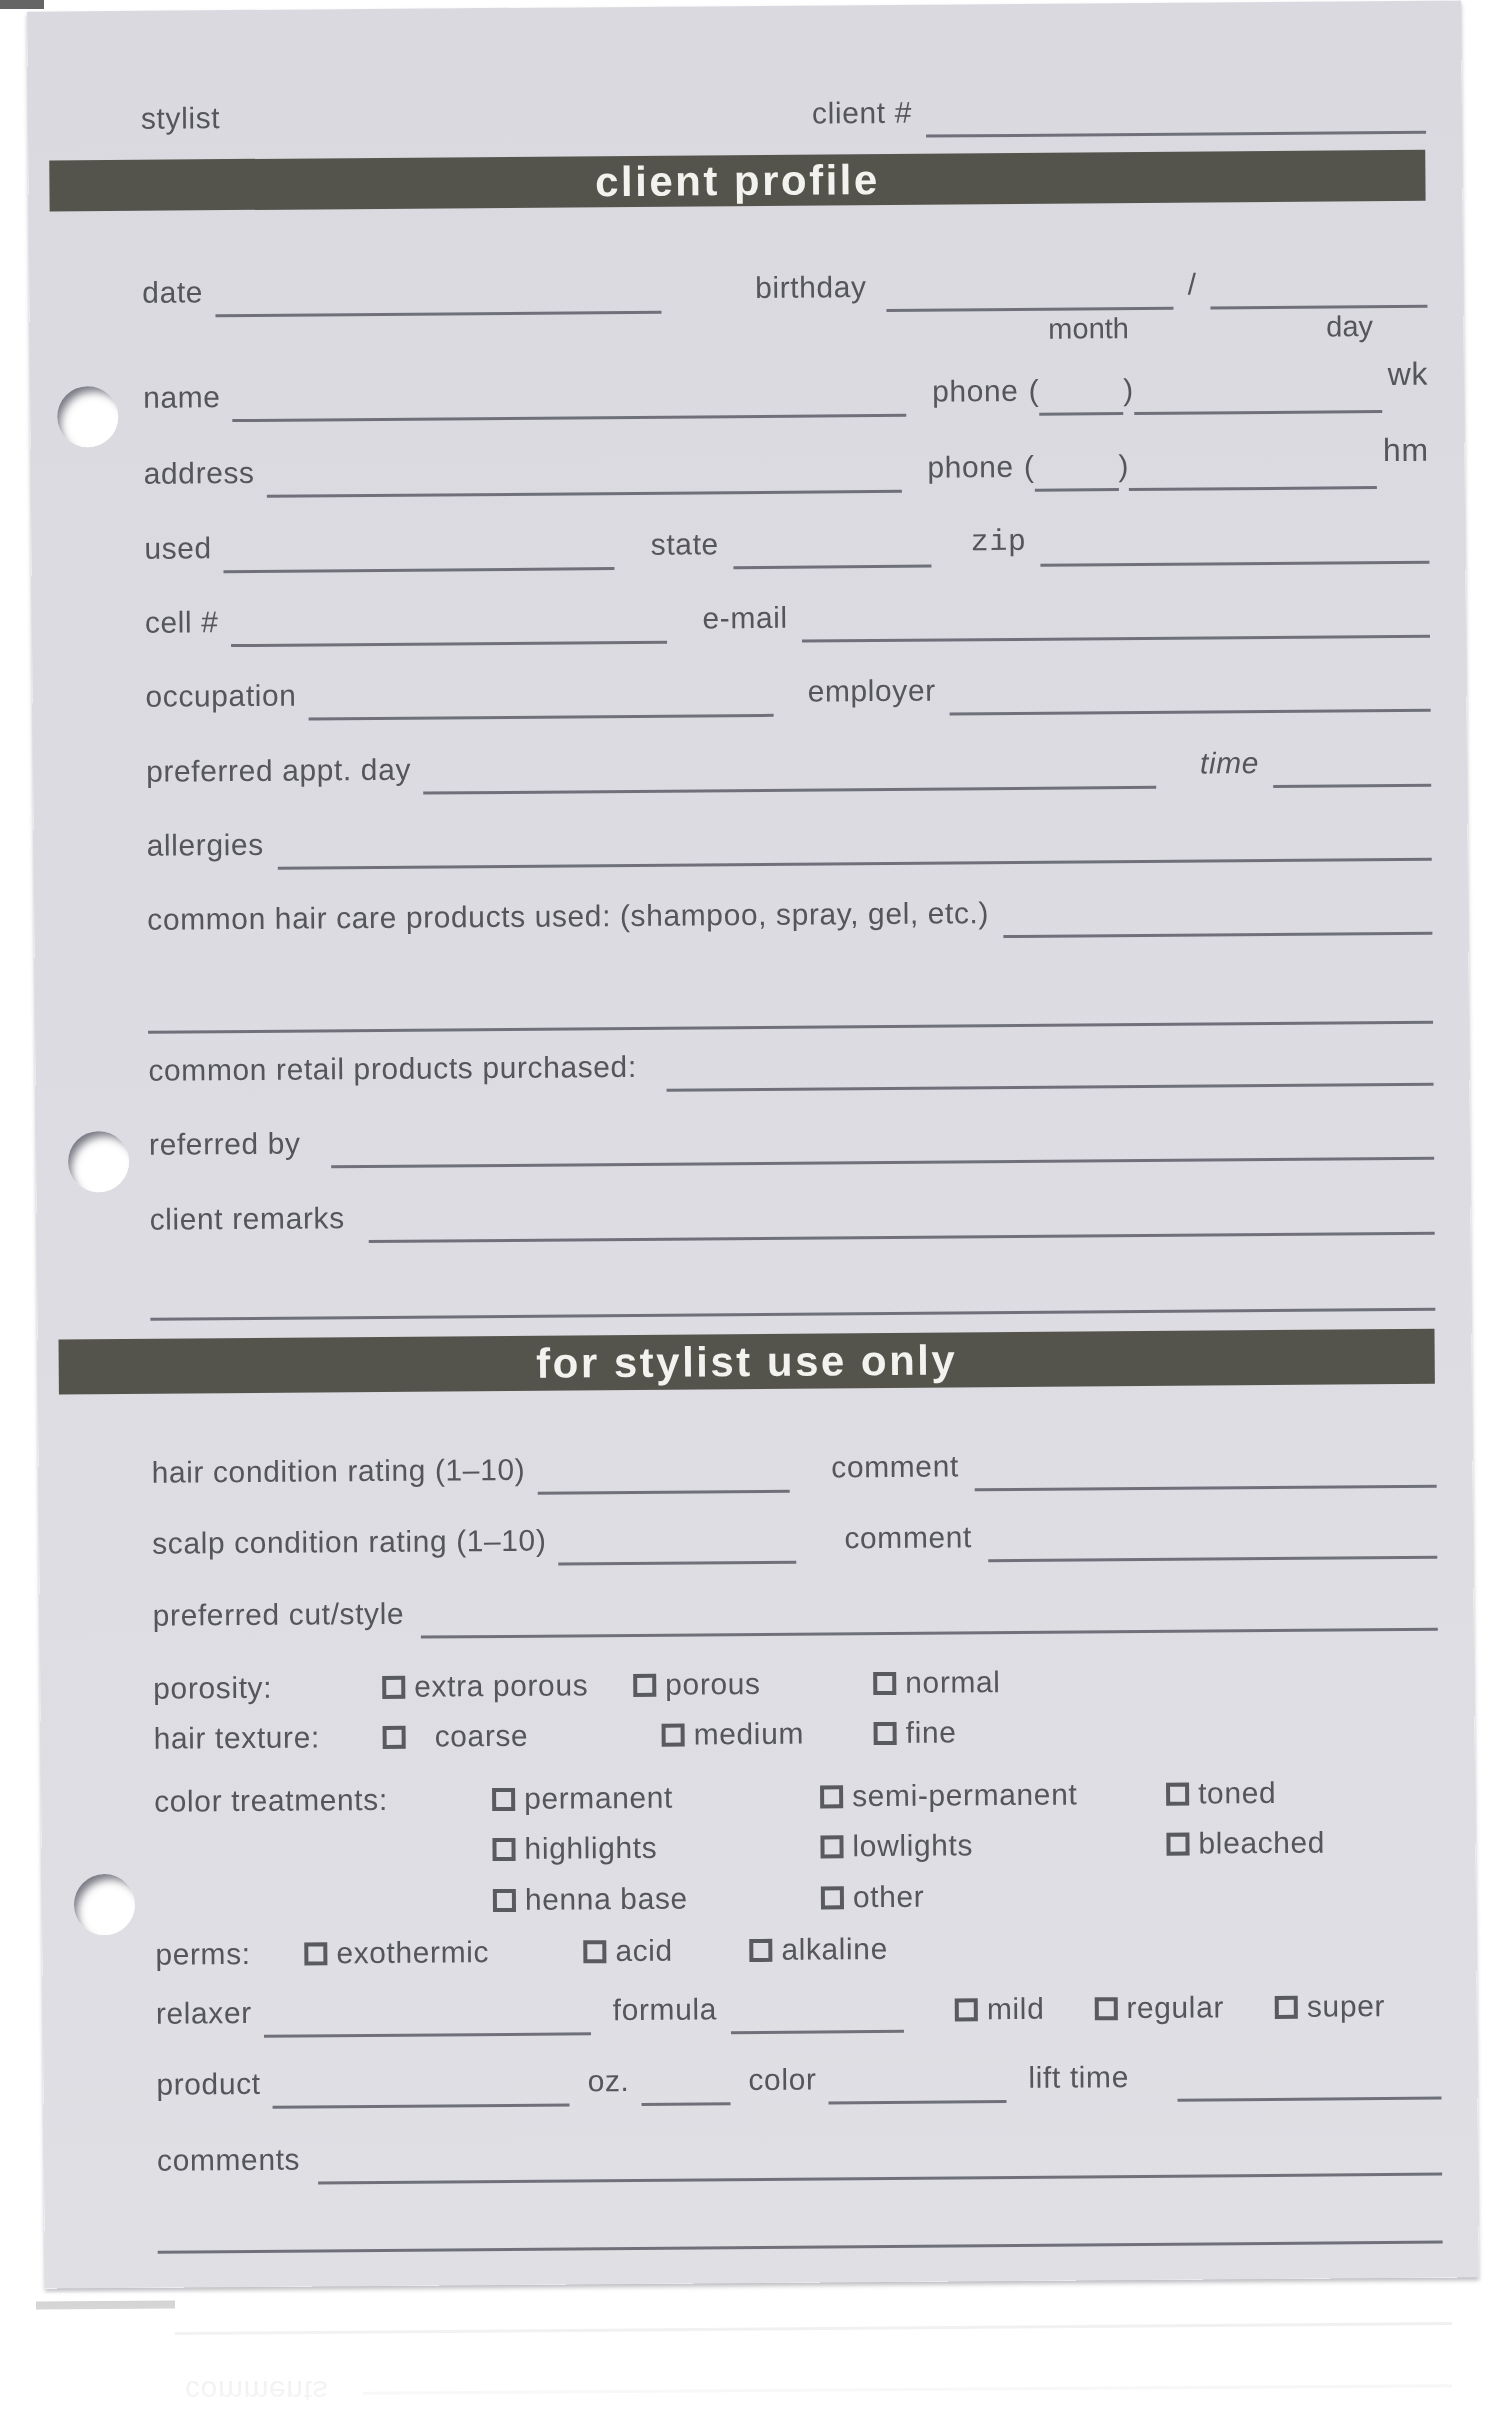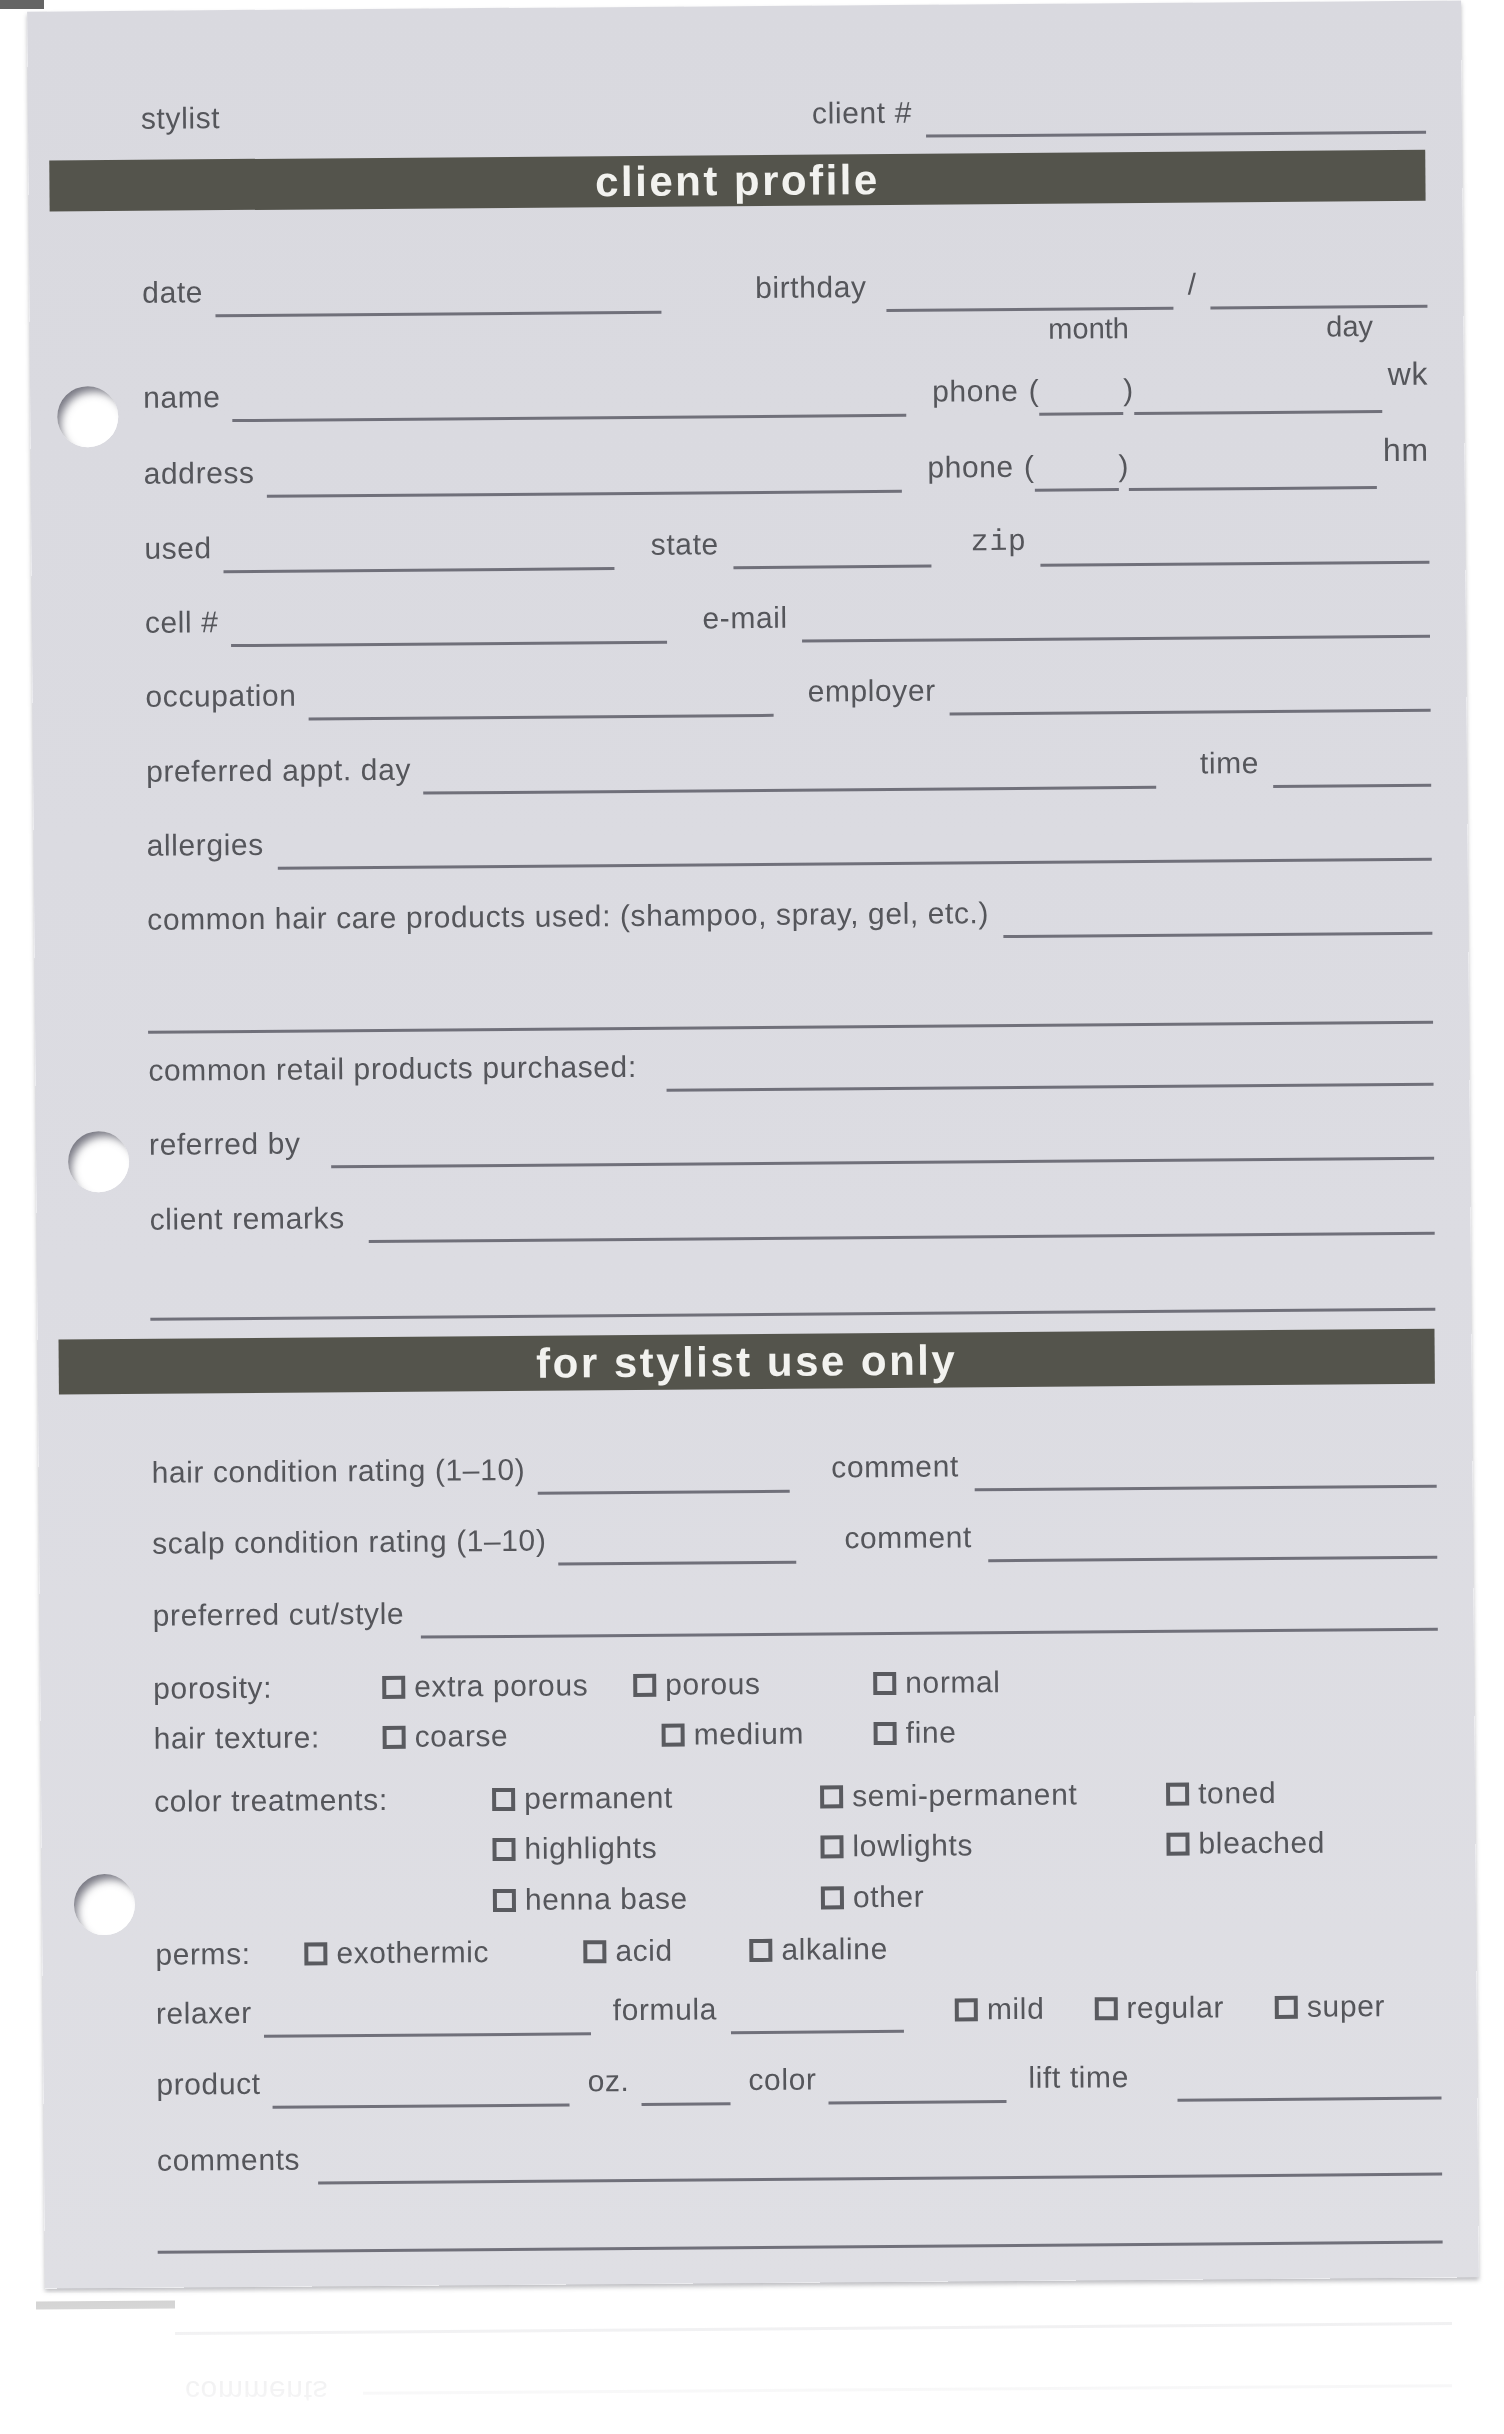--- a/index.html
+++ b/index.html
@@ -129,21 +129,21 @@
   <div class="row" style="top:661px;">
     <span class="lbl">occupation</span>
     <span class="bl" style="width:465px;margin-left:12px;"></span>
     <span class="lbl" style="margin-left:34px;">employer</span>
     <span class="bl grow" style="margin-left:14px;"></span>
   </div>
 
   <div class="row" style="top:736px;">
     <span class="lbl">preferred appt. day</span>
     <span class="bl grow" style="margin-left:12px;"></span>
-    <span class="lbl" style="margin-left:44px;">time</span>
+    <span class="lbl" style="margin-left:44px;font-style:italic;">time</span>
     <span class="bl" style="width:158px;margin-left:14px;"></span>
   </div>
 
   <div class="row" style="top:810px;">
     <span class="lbl">allergies</span>
     <span class="bl grow" style="margin-left:14px;"></span>
   </div>
 
   <div class="row" style="top:884px;">
     <span class="lbl">common hair care products used: (shampoo, spray, gel, etc.)</span>
@@ -205,21 +205,21 @@
       <span>porous</span>
     </span>
     <span class="cbi" style="left:720px;">
       <span class="cb"></span>
       <span>normal</span>
     </span>
   </div>
 
   <div class="cbrow" style="top:1705px;">
     <span class="cblbl">hair texture:</span>
-    <span class="cbi" style="left:229px;">
+    <span class="cbi" style="left:229px;gap:20px;">
       <span class="cb"></span>
       <span>coarse</span>
     </span>
     <span class="cbi" style="left:508px;">
       <span class="cb"></span>
       <span>medium</span>
     </span>
     <span class="cbi" style="left:720px;">
       <span class="cb"></span>
       <span>fine</span>

